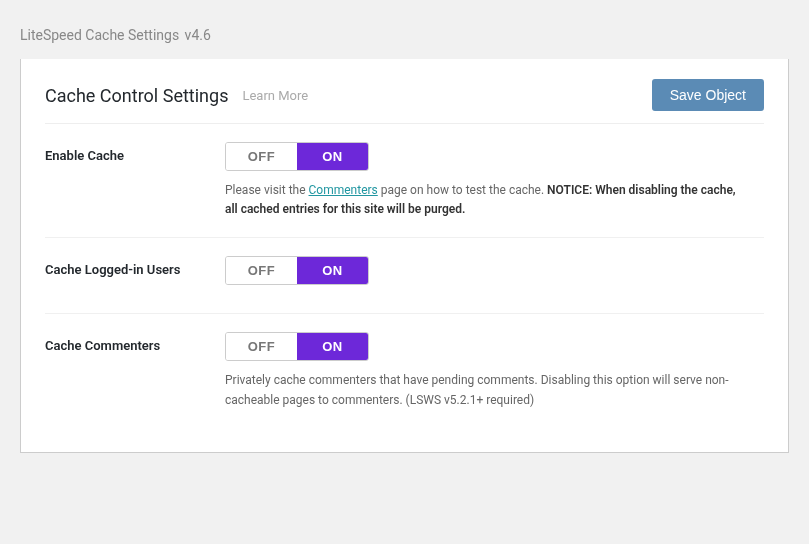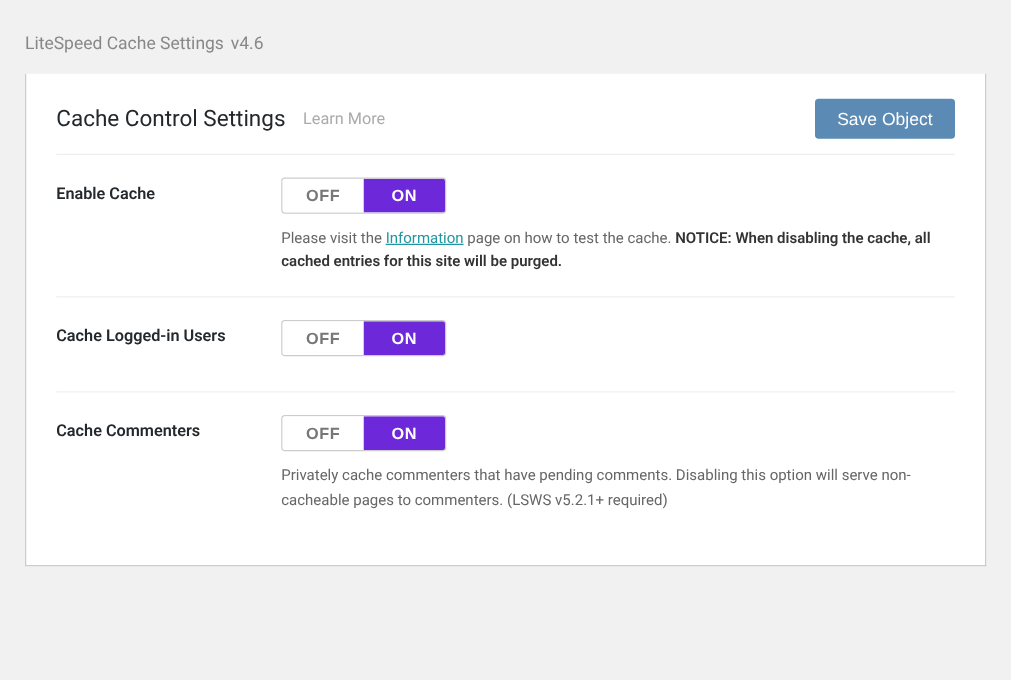--- a/index.html
+++ b/index.html
@@ -105,21 +105,21 @@
       flex-shrink: 0;
     }
     .setting-control {
       flex: 1;
     }
     .toggle-group {
       display: flex;
       border: 1px solid #ccc;
       border-radius: 3px;
       overflow: hidden;
-      width: 132px;
+      width: 144px;
       margin-bottom: 10px;
       align-items: center;
     }
     .toggle-btn {
       flex: 1;
       padding: 6px 0;
       text-align: center;
       font-size: 13px;
       font-weight: 600;
       cursor: pointer;
@@ -172,21 +172,21 @@
 
     <div class="settings-list">
 
     <div class="setting-row">
           <div class="setting-label">Enable Cache</div>
           <div class="setting-control">
             <div class="toggle-group">
               <button class="toggle-btn off">OFF</button>
               <button class="toggle-btn on">ON</button>
             </div>
-            <div class="setting-description">Please visit the <a href="#">Information</a> page on how to test the cache. <strong>NOTICE: When disabling the cache, all cached entries for this site will be purged.</strong></div>
+            <div class="setting-description">Please visit the <a href="#">Commenters</a> page on how to test the cache. <strong>NOTICE: When disabling the cache, all cached entries for this site will be purged.</strong></div>
           </div>
         </div>
         <div class="setting-row">
           <div class="setting-label">Cache Logged-in Users</div>
           <div class="setting-control">
             <div class="toggle-group">
               <button class="toggle-btn off">OFF</button>
               <button class="toggle-btn on">ON</button>
             </div>
           </div>

